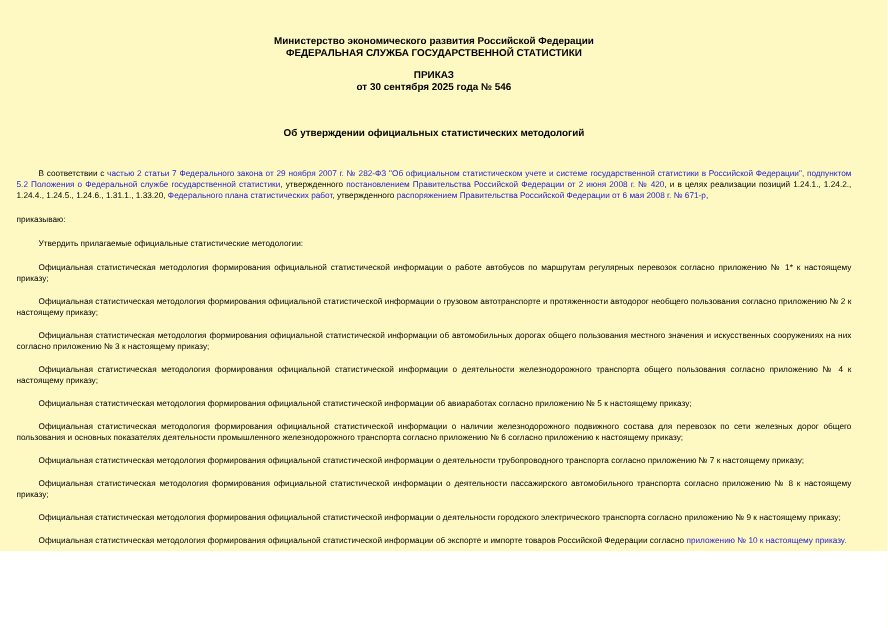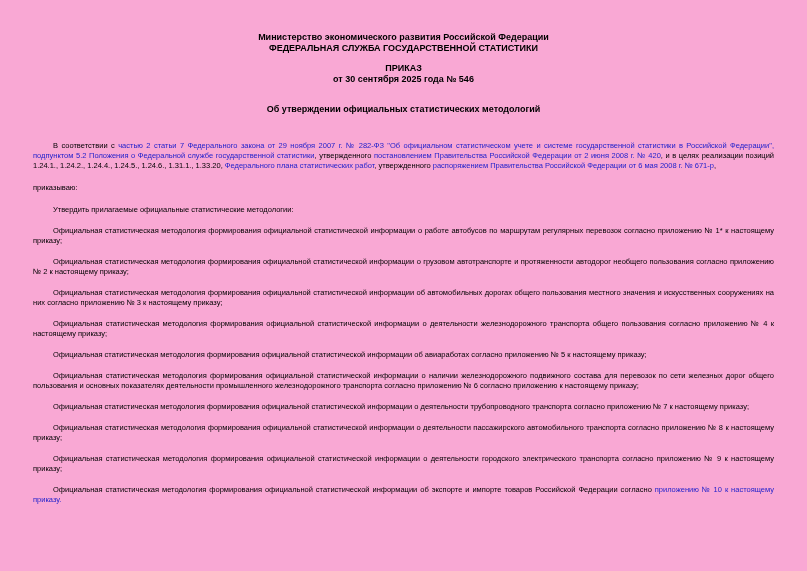--- a/index.html
+++ b/index.html
@@ -1,33 +1,33 @@
 <!DOCTYPE html>
 <html style="--link-color: #2222cc;"><head>
 <meta charset="utf-8">
 <style>
   html, body { margin: 0; padding: 0; background: #ffffff; }
   .page {
     position: relative;
     width: 807px;
-    height: 571px;
-    background: #f9a8d4;
+    height: 501px;
+    background: #fef9c3;
     overflow: hidden;
     box-sizing: border-box;
-    padding: 32px 33px 0 33px;
+    padding: 32px 33px 0 15px;
     font-family: "Liberation Sans", sans-serif;
     font-size: 7.5px;
     line-height: 10px;
     color: #000000;
   }
   .header { text-align: center; font-weight: bold; }
   .h { font-size: 9px; line-height: 11px; }
   .doc-type { margin-top: 9px; }
   .doc-date { }
-  .doc-title { margin-top: 19px; margin-bottom: 26px; }
+  .doc-title { margin-top: 31px; margin-bottom: 26px; }
   .para {
     margin: 0 0 11px 0;
     text-indent: 20px;
     text-align: justify;
   }
   .preamble { margin-bottom: 12px; }
   .no-indent { text-indent: 0; margin-bottom: 4px; }
   .approve { margin-bottom: 11px; margin-top: 12px; }
   .footnote-block { margin: 4px 0 16px 0; }
   .footnote-rule {

